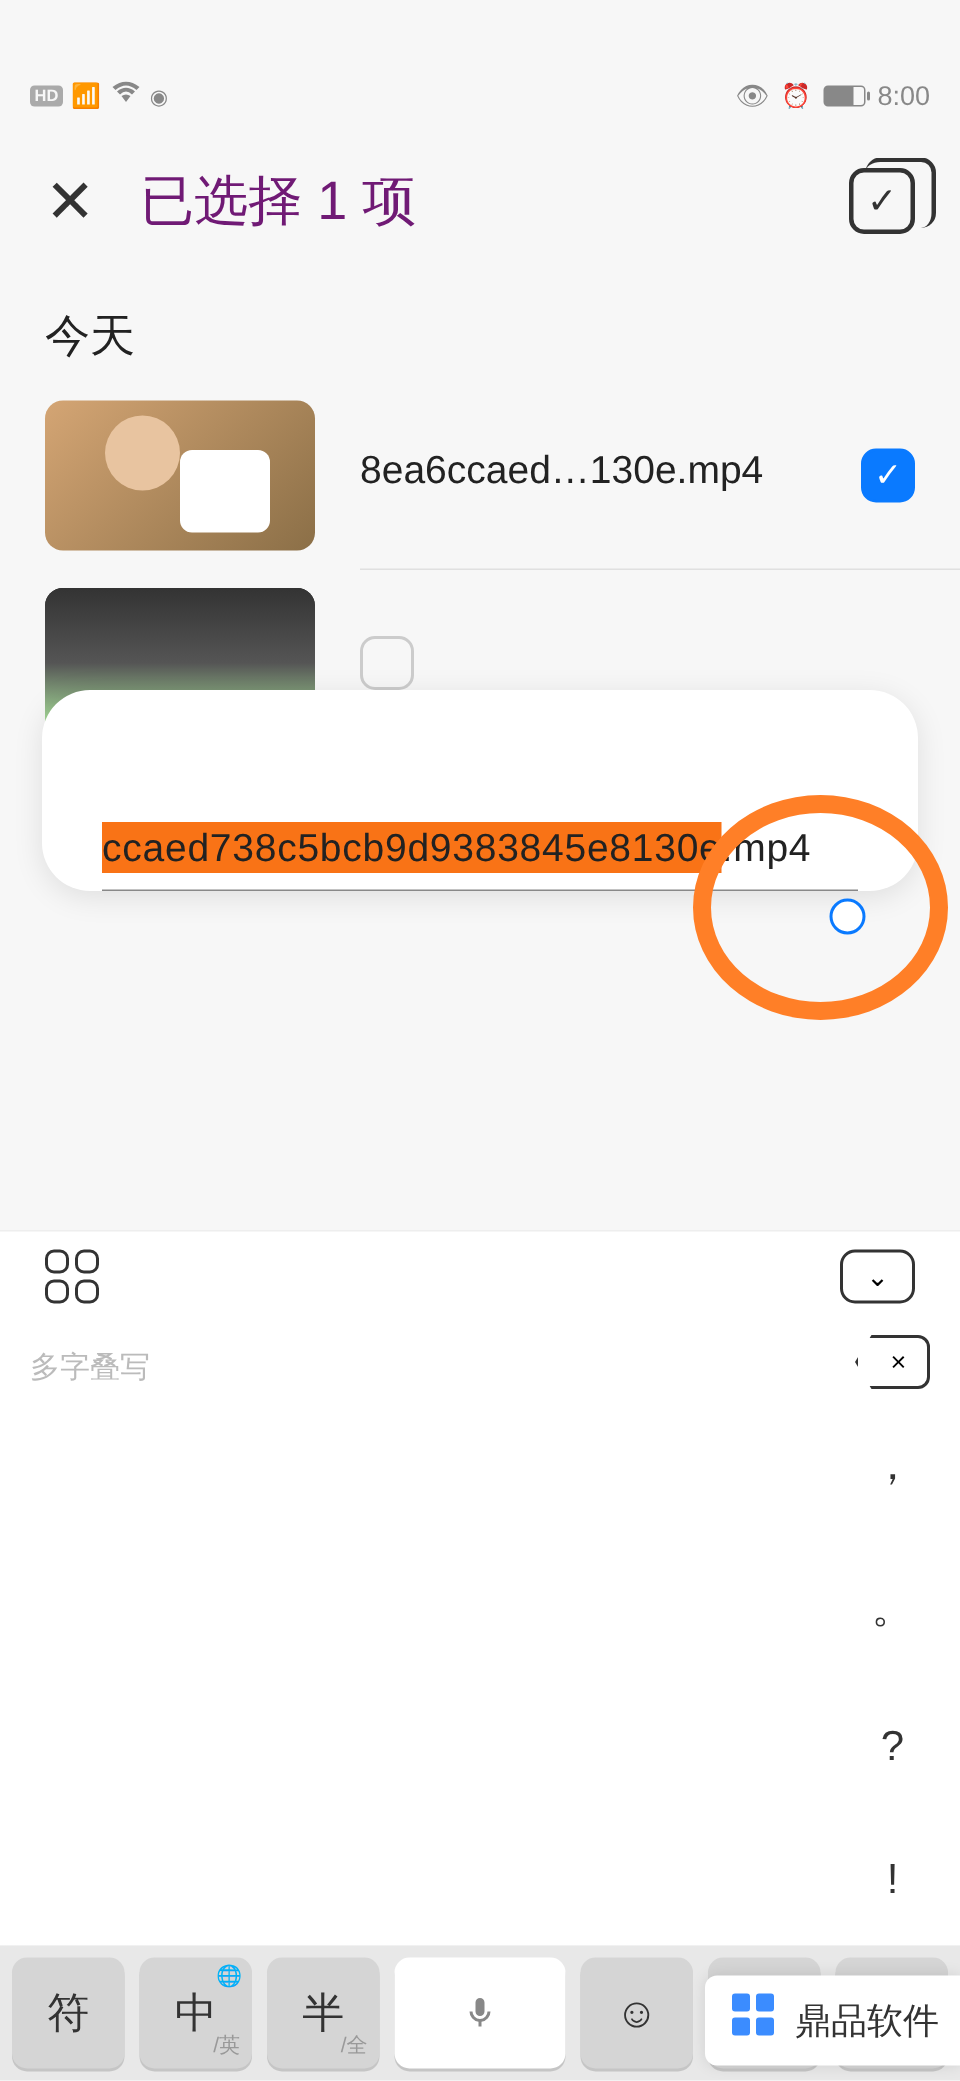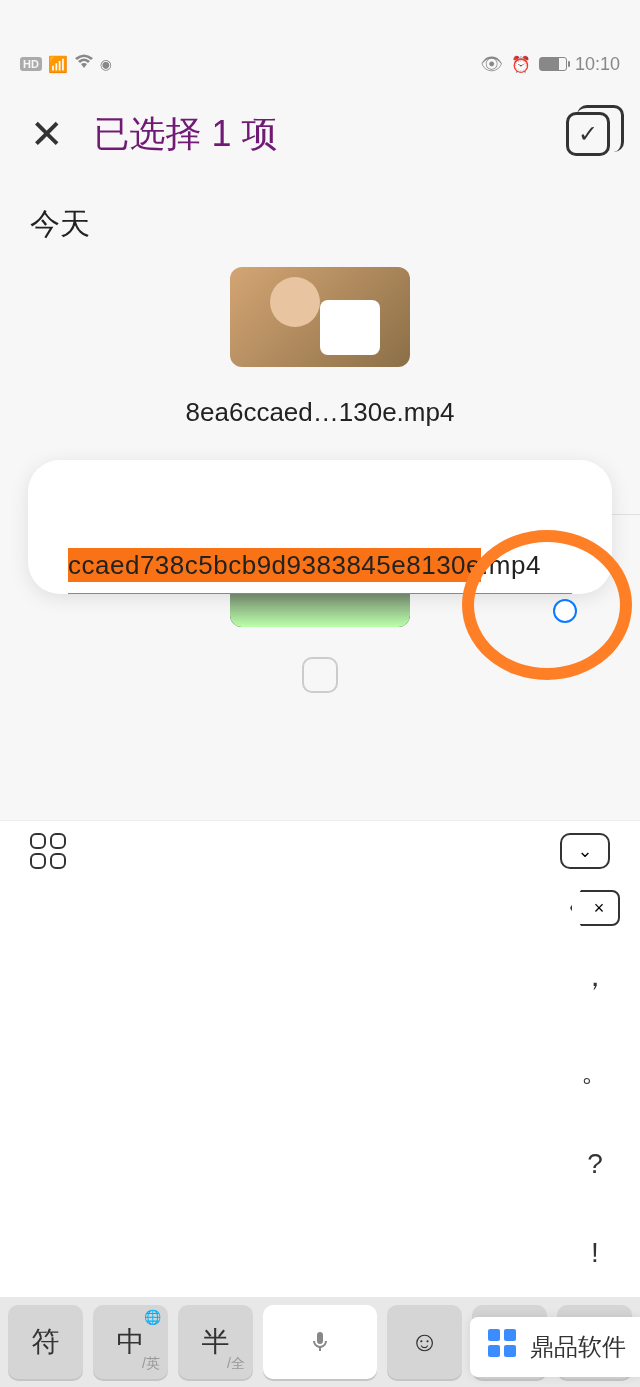--- a/index.html
+++ b/index.html
@@ -74,21 +74,20 @@
   font-size: 30px;
   font-weight: 500;
   color: #222;
   padding: 20px 30px 10px;
 }
 .file-item {
   display: flex;
   align-items: center;
   padding: 12px 30px;
   gap: 30px;
-  flex-direction: column;
 }
 .thumb {
   width: 180px; height: 100px;
   border-radius: 12px;
   background: linear-gradient(135deg, #d4a574, #8b6f47);
   position: relative;
   overflow: hidden;
 }
 .thumb.video2 { background: #222; display: flex; }
 .thumb.video2 .face { width: 33.3%; height: 100%; background: linear-gradient(#333, #555, #bfa); }
@@ -297,21 +296,21 @@
         </svg>
     </span>
     <span style="font-size:14px">◉</span>
   </div>
   <div class="status-right">
     <span>👁</span>
     <span class="alarm-icon">⏰</span>
     <div class="battery">
         <div class="battery-fill"></div>
       </div>
-    <span>10:10</span>
+    <span>8:00</span>
   </div>
 </div>
 
 <div class="header">
   <span class="close-icon">✕</span>
   <span class="header-title">已选择 1 项</span>
   <div class="select-all">
     <span class="select-all-check">✓</span>
   </div>
 </div>
@@ -351,20 +350,21 @@
   <div class="kb-grid">
       <div></div>
       <div></div>
       <div></div>
       <div></div>
     </div>
   <div class="kb-collapse">⌄</div>
 </div>
 
 <div class="handwrite-area">
+  <div class="hw-label">多字叠写</div>
   <div class="backspace">×</div>
   <div class="punct-col">
     <span>，</span>
     <span>。</span>
     <span>?</span>
     <span>!</span>
   </div>
 </div>
 
 <div class="bottom-row">

